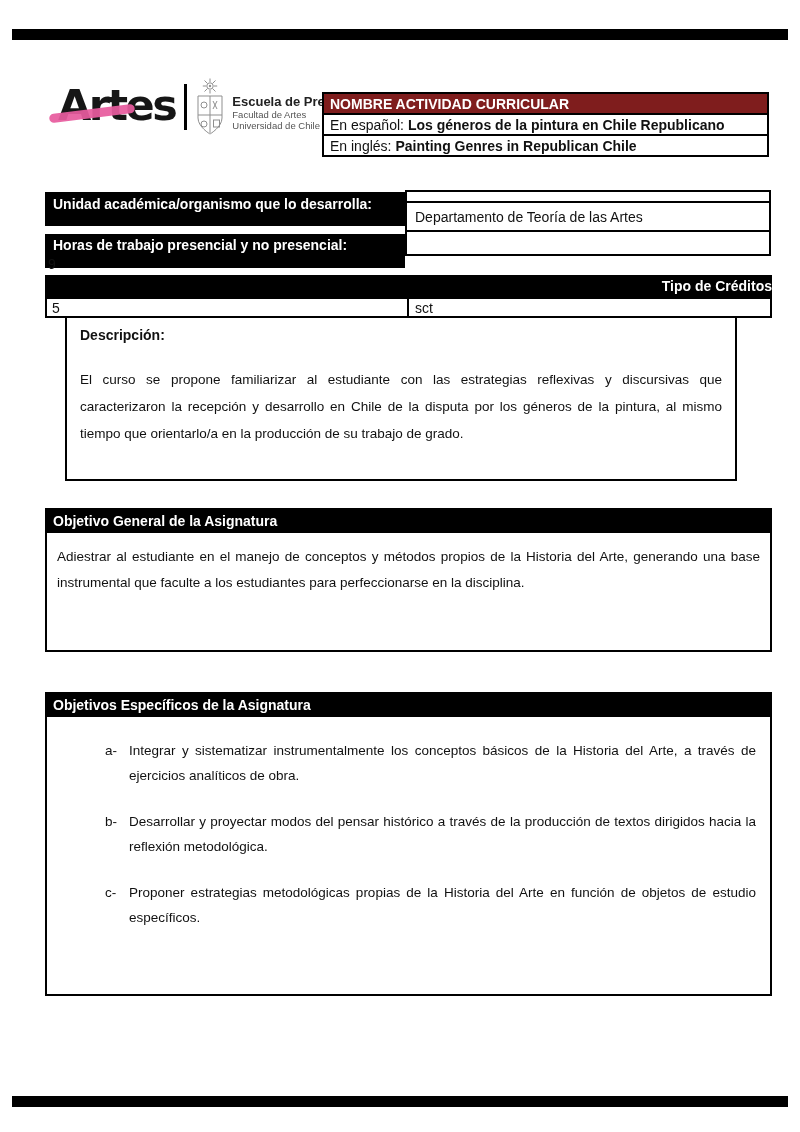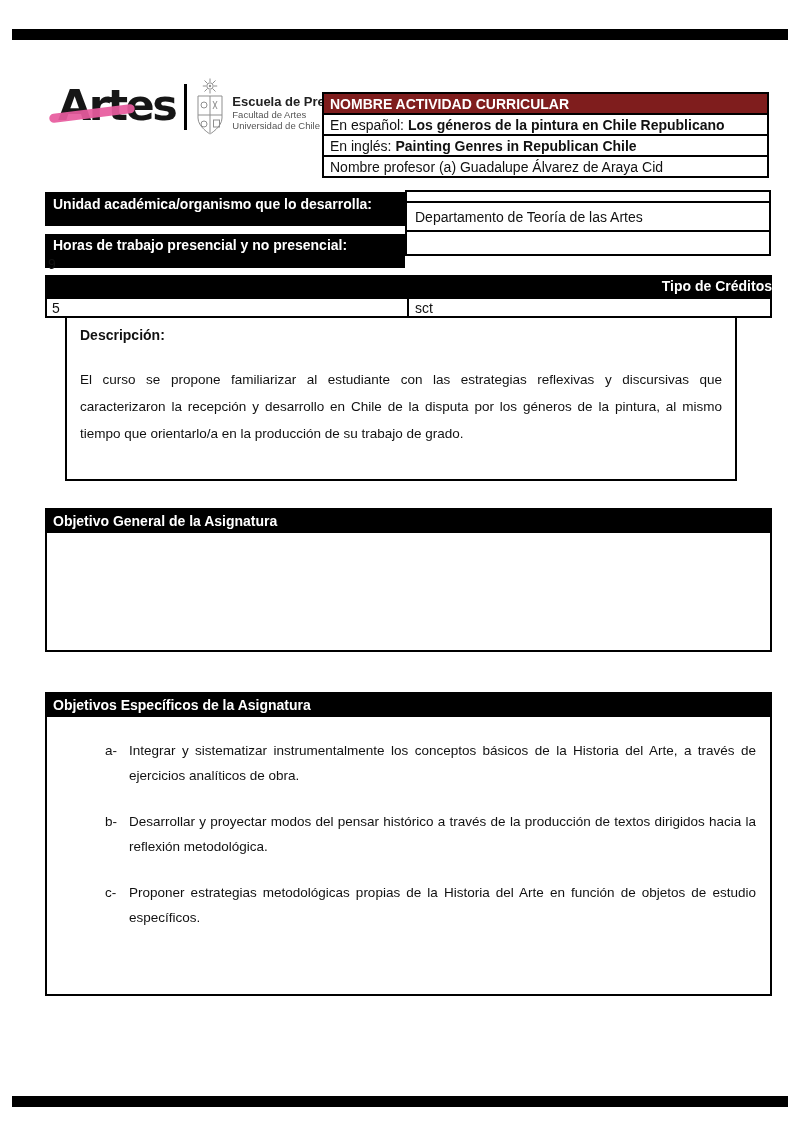--- a/index.html
+++ b/index.html
@@ -125,23 +125,20 @@
   <tr>
         <td>
     <span>En español:</span><span class="val-bold">Los géneros de la pintura en Chile Republicano</span>
   </td>
       </tr>
   <tr>
         <td>
     <span>En inglés:</span><span class="val-bold">Painting Genres in Republican Chile</span>
   </td>
       </tr>
-  <tr>
-        <td>Nombre profesor (a) Guadalupe Álvarez de Araya Cid</td>
-      </tr>
 </tbody>
   </table>
 
 <div class="abs black-bar bar-unidad">Unidad académica/organismo que lo desarrolla:</div>
 <div class="abs cell cell-empty-top"></div>
 <div class="abs cell cell-dept">Departamento de Teoría de las Artes</div>
 <div class="abs black-bar bar-horas">Horas de trabajo presencial y no presencial:</div>
 <div class="abs cell cell-hours"></div>
 <div class="abs hours-value">9</div>
 
@@ -154,20 +151,21 @@
   <div class="cv-right">sct</div>
 </div>
 
 <div class="abs desc-box">
   <div class="desc-title">Descripción:</div>
   <p class="body-text desc-body">El curso se propone familiarizar al estudiante con las estrategias reflexivas y discursivas que caracterizaron la recepción y desarrollo en Chile de la disputa por los géneros de la pintura, al mismo tiempo que orientarlo/a en la producción de su trabajo de grado.</p>
 </div>
 
 <div class="abs sec-box sec-general">
   <div class="sec-header">Objetivo General de la Asignatura</div>
+  <p class="body-text sec-body">Adiestrar al estudiante en el manejo de conceptos y métodos propios de la Historia del Arte, generando una base instrumental que faculte a los estudiantes para perfeccionarse en la disciplina.</p>
 </div>
 
 <div class="abs sec-box sec-especificos">
   <div class="sec-header">Objetivos Específicos de la Asignatura</div>
   <div class="obj-list">
     <div class="obj-item">
       <span class="obj-letter">a-</span>
       <span class="obj-text">Integrar y sistematizar instrumentalmente los conceptos básicos de la Historia del Arte, a través de ejercicios analíticos de obra.</span>
     </div>
     <div class="obj-item">

